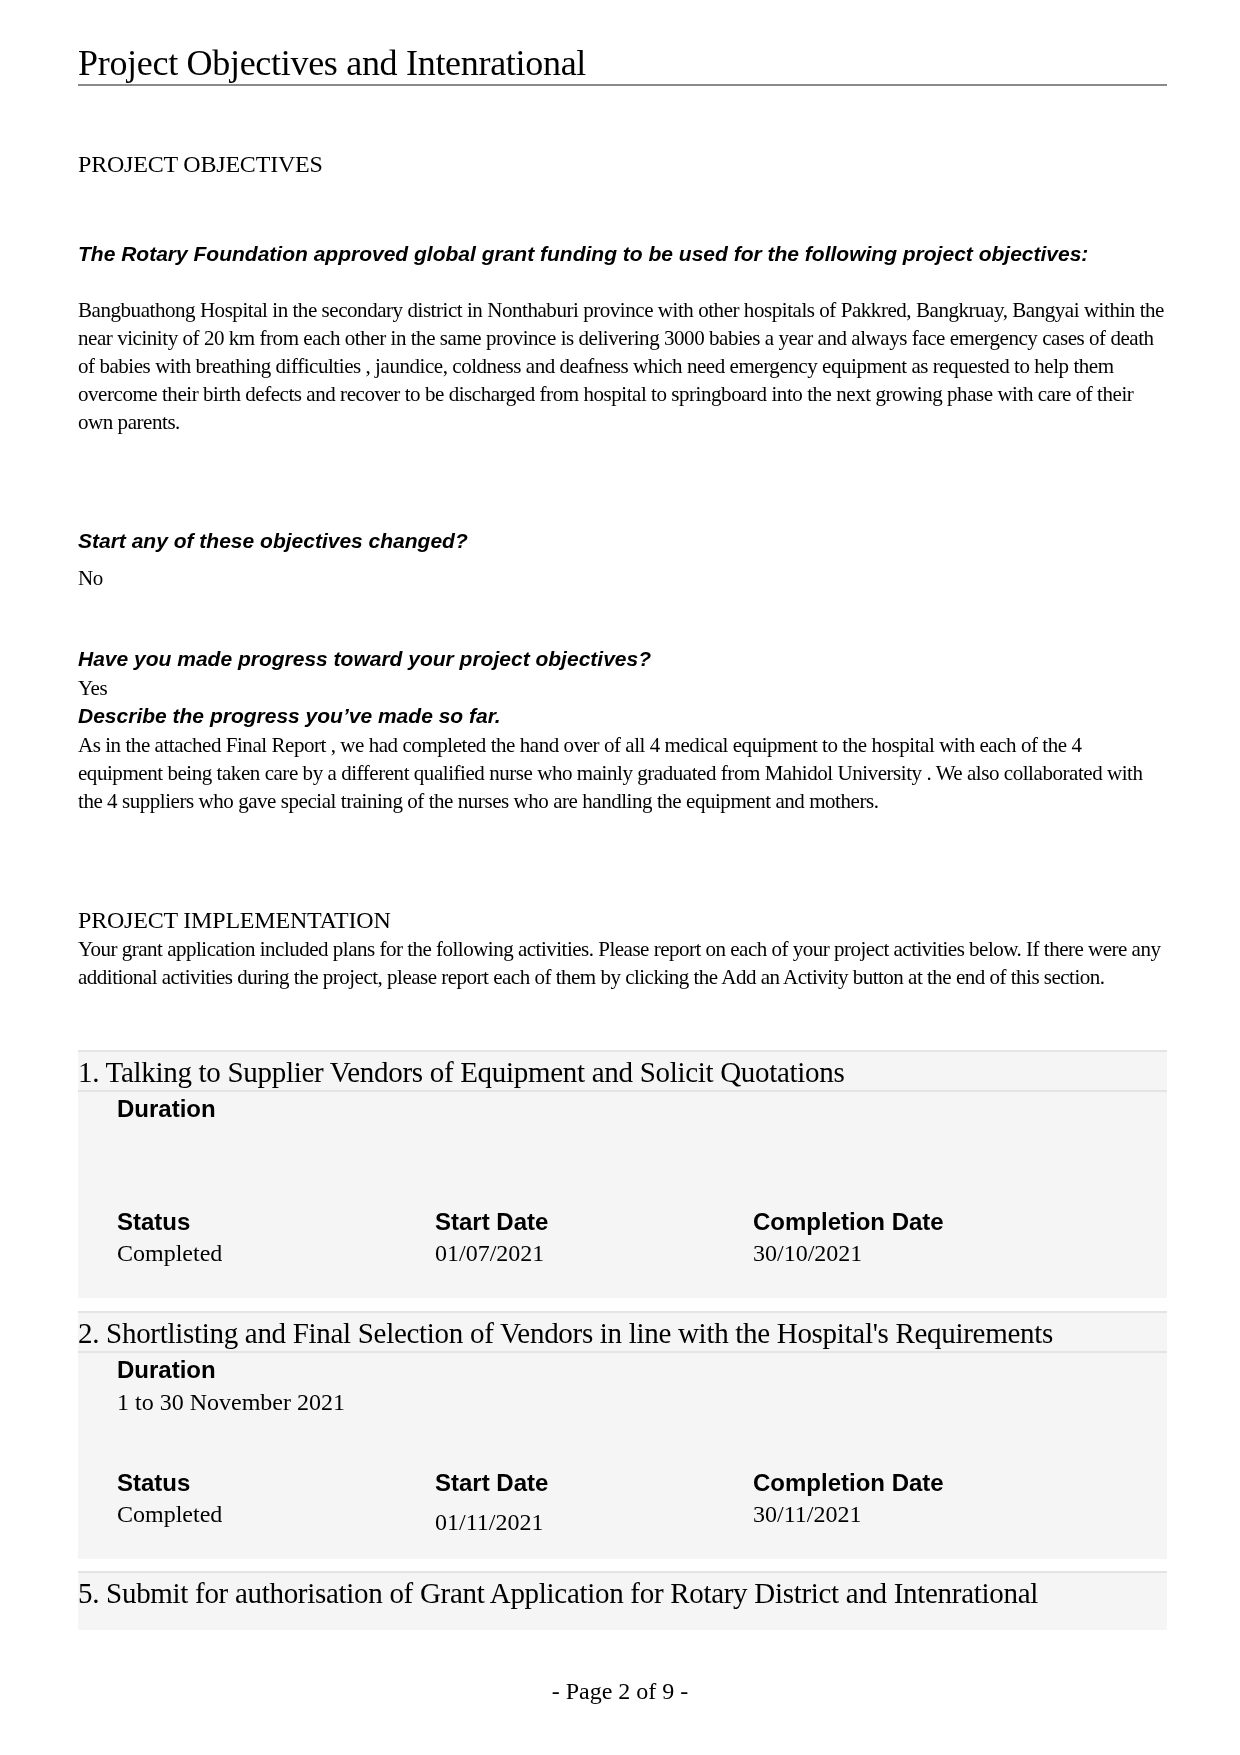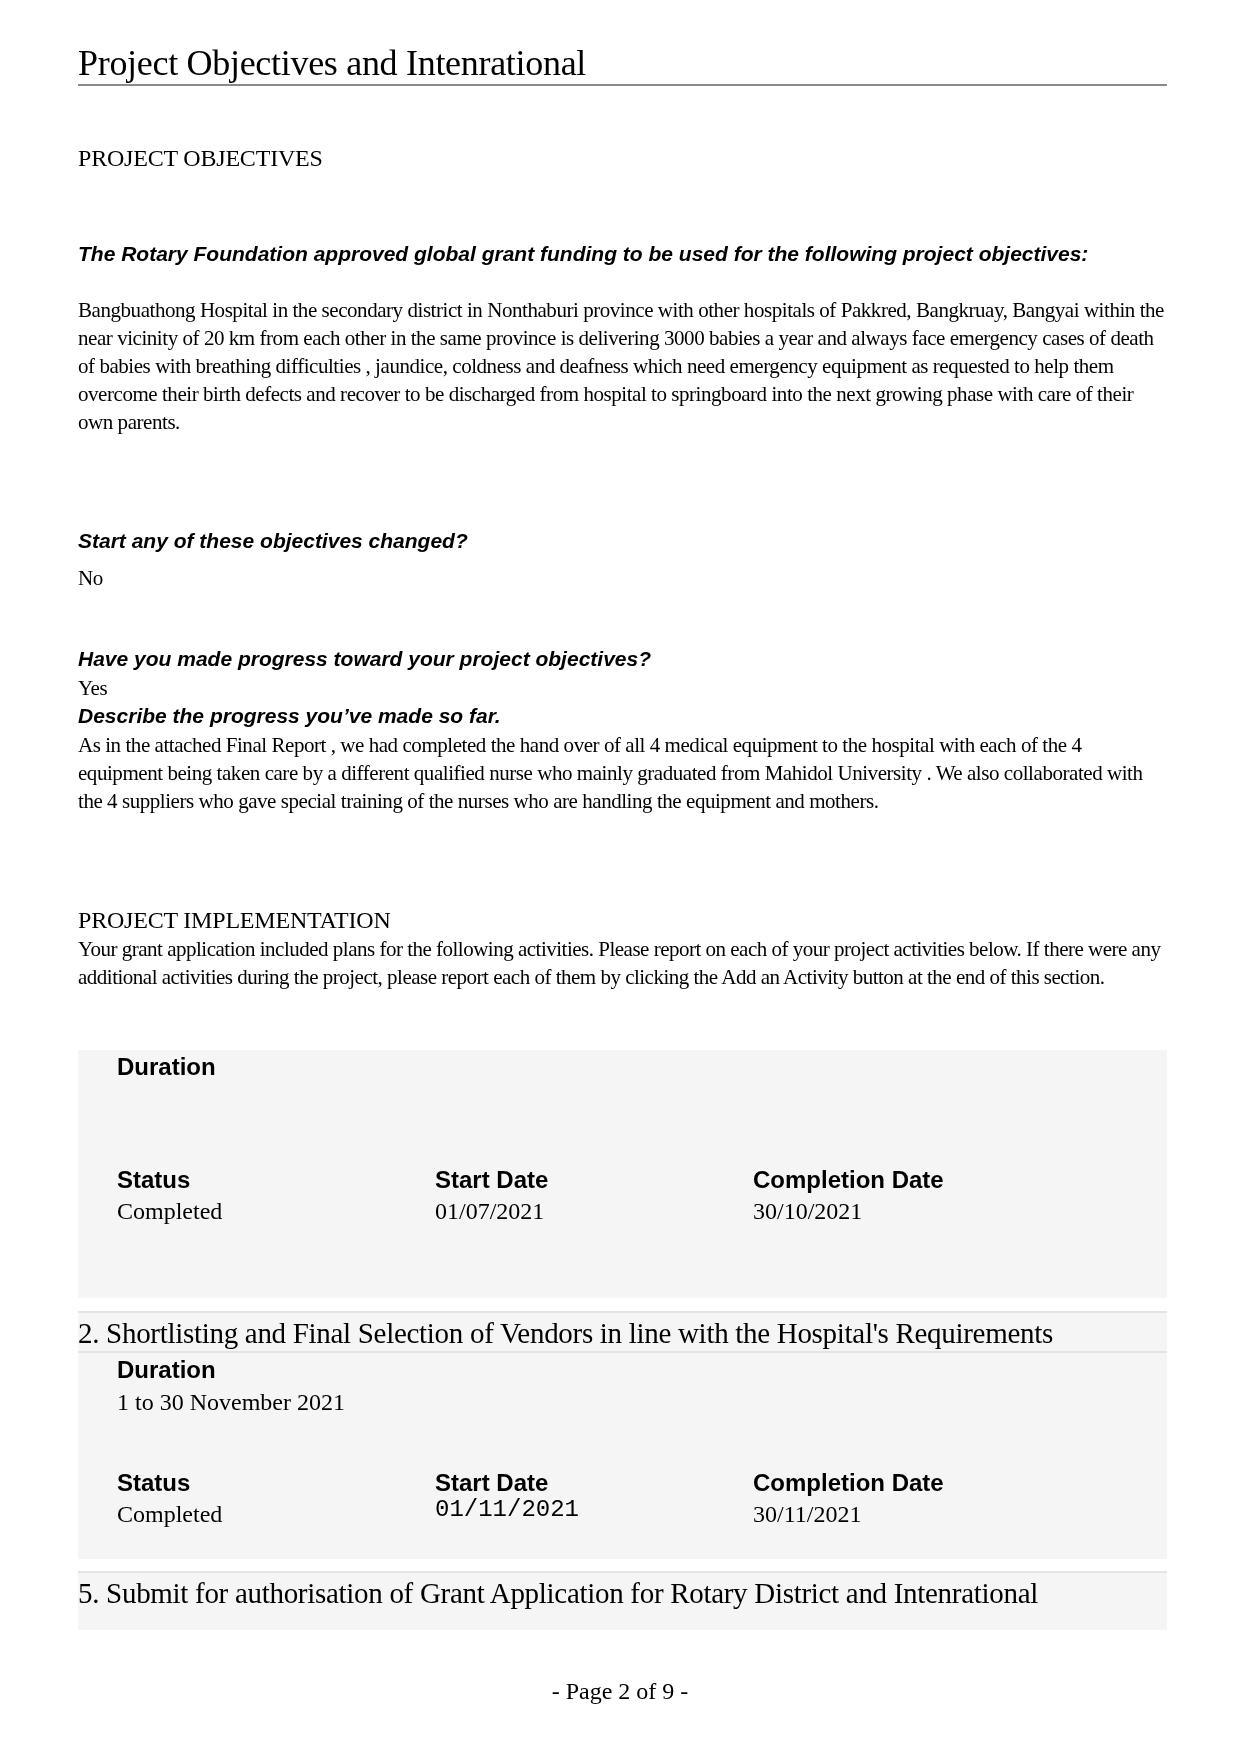--- a/index.html
+++ b/index.html
@@ -19,57 +19,58 @@
   .field-label { font-size: 24px; font-weight: bold; line-height: 30px; }
   .field-value { font-size: 24px; line-height: 34px; }
 
   #footer { left: 0; width: 1240px; top: 1676px; text-align: center; font-size: 24px; line-height: 30px; }
 </style>
 </head>
 <body>
 
 <h1 id="page-title" class="abs serif" style="margin:0;font-weight:normal;">Project Objectives and Intenrational</h1>
 
-<div class="abs serif section-heading" style="left:78px;top:144px;">PROJECT OBJECTIVES</div>
+<div class="abs serif section-heading" style="left:78px;top:150px;">PROJECT OBJECTIVES</div>
 
 <div class="abs sans q-label" style="left:78px;top:240px;width:1089px;">The Rotary Foundation approved global grant funding to be used for the following project objectives:</div>
 <div class="abs serif body-text" style="left:78px;top:296px;width:1089px;">Bangbuathong Hospital in the secondary district in Nonthaburi province with other hospitals of Pakkred, Bangkruay, Bangyai within the near vicinity of 20 km from each other in the same province is delivering 3000 babies a year and always face emergency cases of death of babies with breathing difficulties , jaundice, coldness and deafness which need emergency equipment as requested to help them overcome their birth defects and recover to be discharged from hospital to springboard into the next growing phase with care of their own parents.</div>
 
 <div class="abs sans q-label" style="left:78px;top:527px;">Start any of these objectives changed?</div>
 <div class="abs serif body-text" style="left:78px;top:564px;">No</div>
 
 <div class="abs sans q-label" style="left:78px;top:645px;">Have you made progress toward your project objectives?</div>
 <div class="abs serif body-text" style="left:78px;top:674px;">Yes</div>
 <div class="abs sans q-label" style="left:78px;top:702px;">Describe the progress you’ve made so far.</div>
 <div class="abs serif body-text" style="left:78px;top:731px;width:1089px;">As in the attached Final Report , we had completed the hand over of all 4 medical equipment to the hospital with each of the 4 equipment being taken care by a different qualified nurse who mainly graduated from Mahidol University . We also collaborated with the 4 suppliers who gave special training of the nurses who are handling the equipment and mothers.</div>
 
 <div class="abs serif section-heading" style="left:78px;top:906px;">PROJECT IMPLEMENTATION</div>
 <div class="abs serif body-text" style="left:78px;top:935px;width:1095px;letter-spacing:-0.5px;">Your grant application included plans for the following activities. Please report on each of your project activities below. If there were any additional activities during the project, please report each of them by clicking the Add an Activity button at the end of this section.</div>
 
 <div class="activity" style="top:1050px;height:248px;">
+  <div class="activity-title serif">1. Talking to Supplier Vendors of Equipment and Solicit Quotations</div>
   <div class="activity-body" style="height:206px;">
     <div class="abs sans field-label" style="left:39px;top:2px;">Duration</div>
     <div class="abs sans field-label" style="left:39px;top:115px;">Status</div>
     <div class="abs serif field-value" style="left:39px;top:144px;">Completed</div>
     <div class="abs sans field-label" style="left:357px;top:115px;">Start Date</div>
     <div class="abs serif field-value" style="left:357px;top:144px;">01/07/2021</div>
     <div class="abs sans field-label" style="left:675px;top:115px;">Completion Date</div>
     <div class="abs serif field-value" style="left:675px;top:144px;">30/10/2021</div>
   </div>
 </div>
 
 <div class="activity" style="top:1311px;height:248px;">
   <div class="activity-title serif">2. Shortlisting and Final Selection of Vendors in line with the Hospital's Requirements</div>
   <div class="activity-body" style="height:206px;">
     <div class="abs sans field-label" style="left:39px;top:2px;">Duration</div>
     <div class="abs serif field-value" style="left:39px;top:32px;">1 to 30 November 2021</div>
     <div class="abs sans field-label" style="left:39px;top:115px;">Status</div>
     <div class="abs serif field-value" style="left:39px;top:144px;">Completed</div>
     <div class="abs sans field-label" style="left:357px;top:115px;">Start Date</div>
-    <div class="abs serif field-value" style="left:357px;top:140px;font-family:Liberation Mono, monospace;">01/11/2021</div>
+    <div class="abs serif field-value" style="left:357px;top:152px;">01/11/2021</div>
     <div class="abs sans field-label" style="left:675px;top:115px;">Completion Date</div>
     <div class="abs serif field-value" style="left:675px;top:144px;">30/11/2021</div>
   </div>
 </div>
 
 <div class="activity" style="top:1571px;height:59px;">
   <div class="activity-title serif" style="border-bottom:none;">5. Submit for authorisation of Grant Application for Rotary District and Intenrational</div>
 </div>
 
 <div id="footer" class="abs serif">- Page 2 of 9 -</div>

